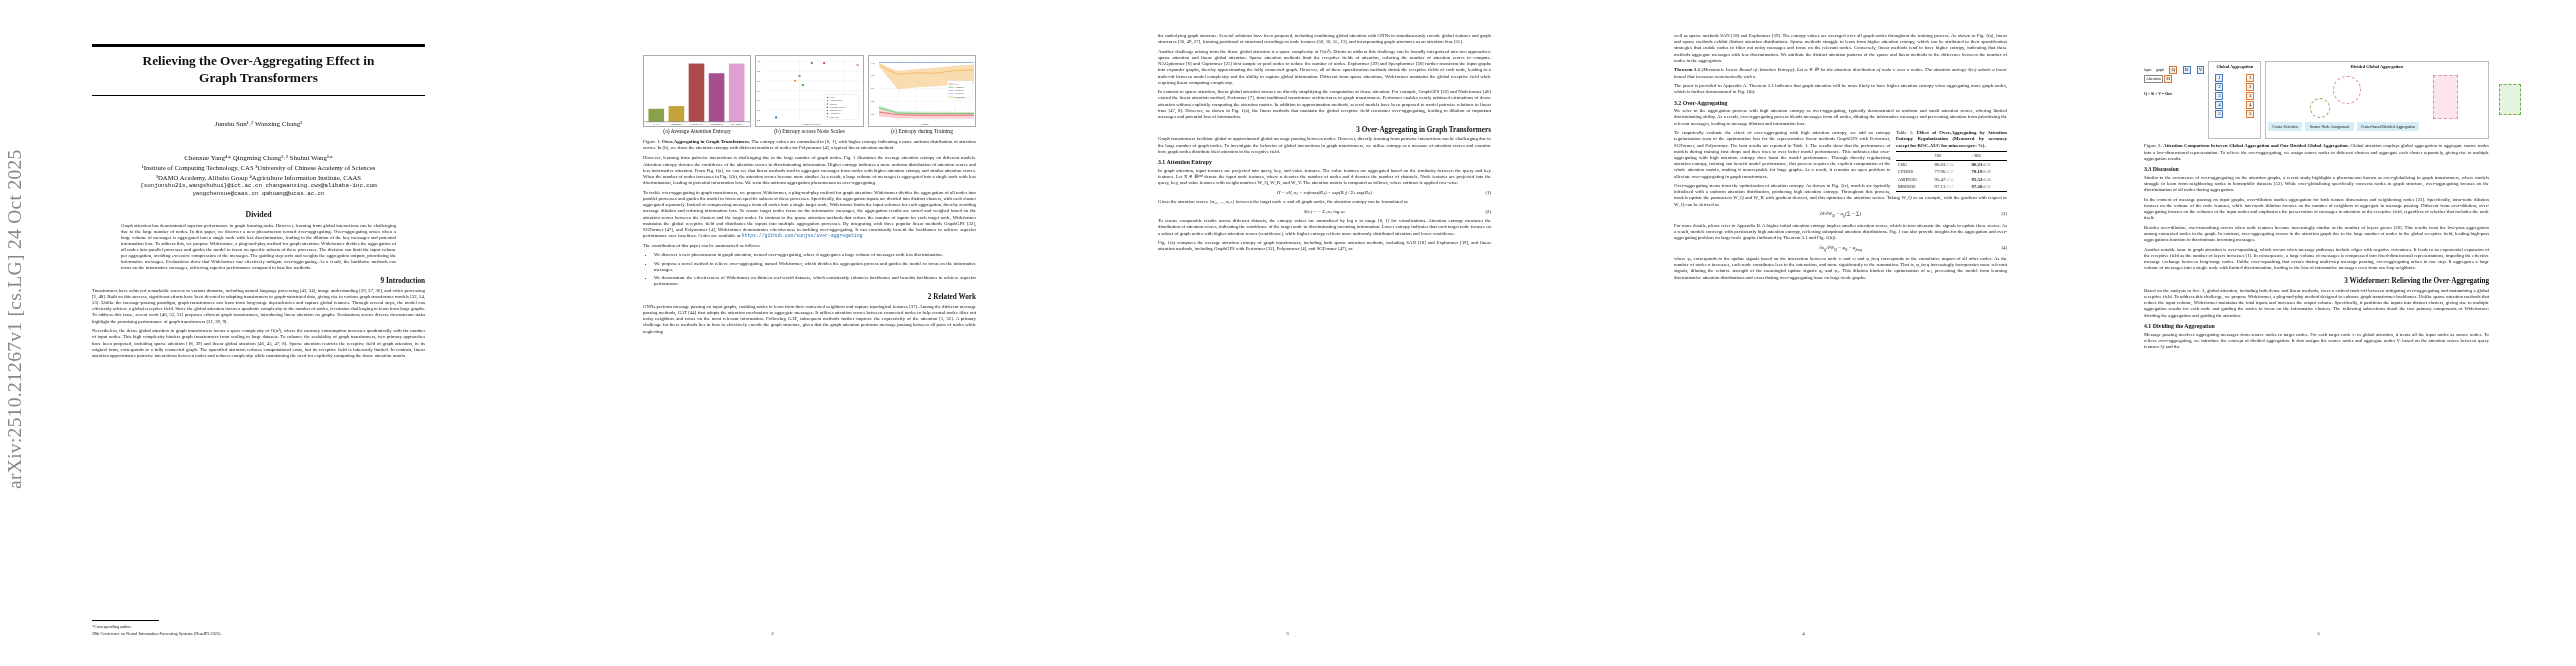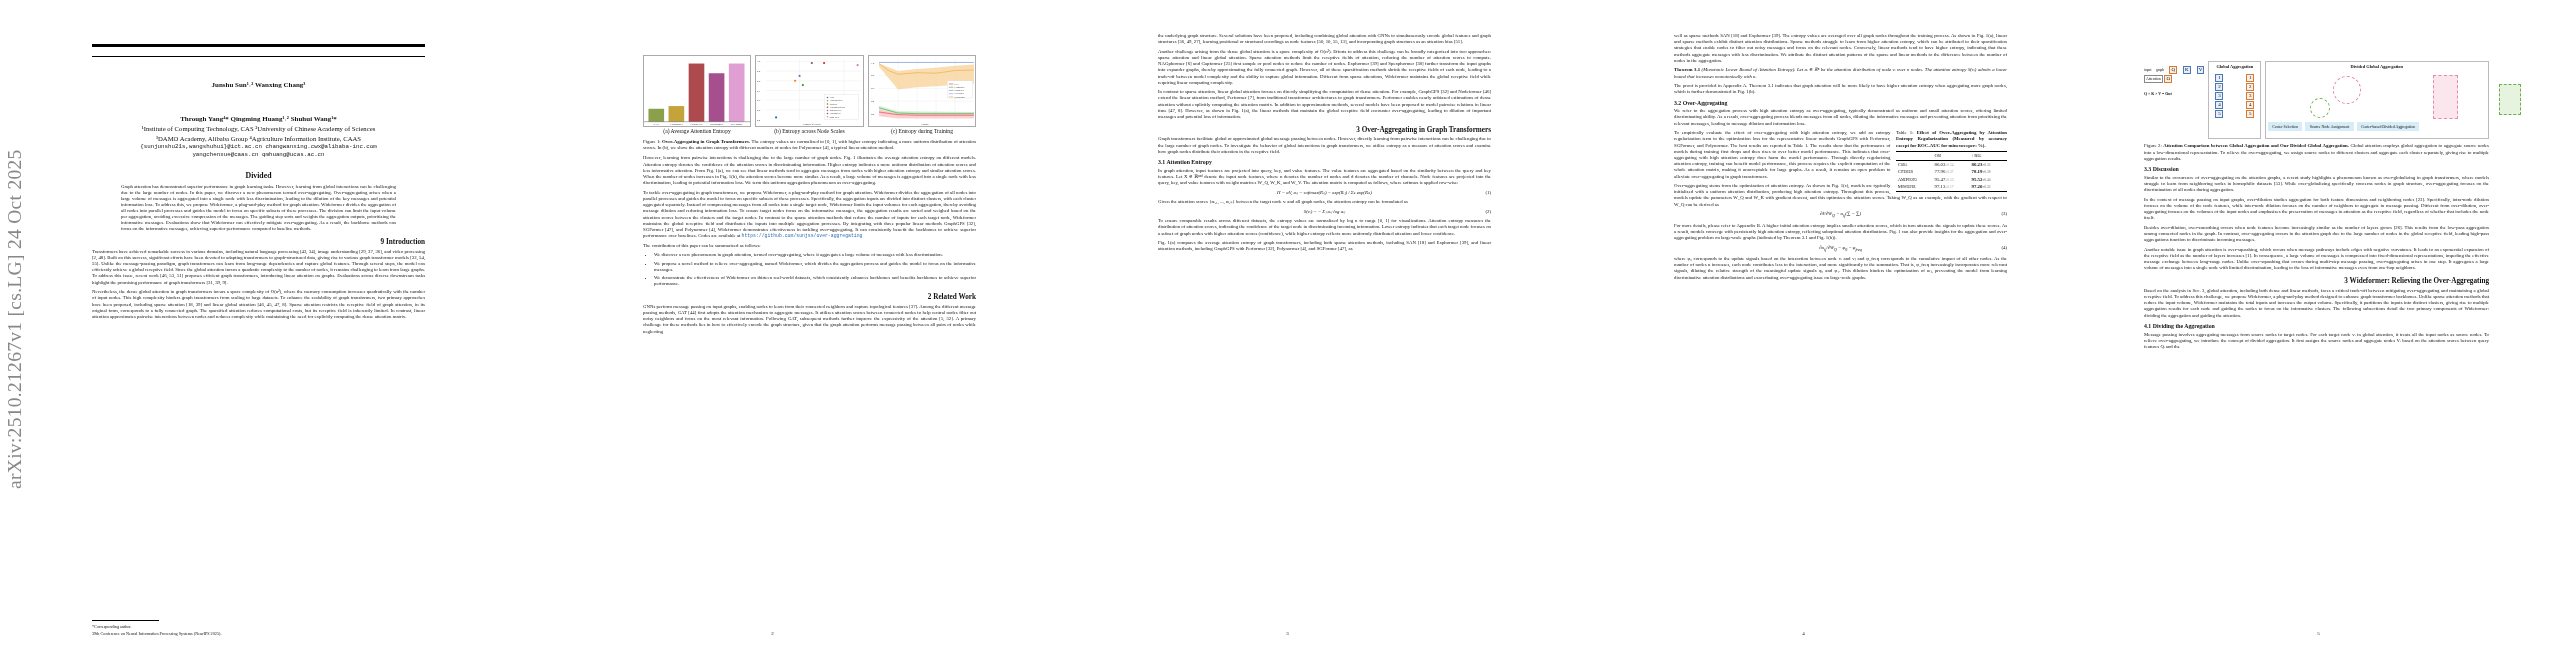--- a/index.html
+++ b/index.html
@@ -8,21 +8,21 @@
   .page { position: absolute; top: 0; height: 667px; width: 515px; }
   .p1 { left: 0; } .p2 { left: 515px; } .p3 { left: 1030px; } .p4 { left: 1546px; } .p5 { left: 2061px; }
   .arxiv { position: absolute; left: 4.4px; top: 156px; width: 22px; height: 333px; }
   .arxiv span { position: absolute; left: 0; top: 333px; transform: rotate(-90deg); transform-origin: 0 0; white-space: nowrap; font-size: 19.5px; color: #888; letter-spacing: 0.3px; }
   .body { position: absolute; left: 92px; width: 333px; top: 22px; font-size: 4.8px; line-height: 6.2px; text-align: justify; }
   .p2 .body, .p3 .body, .p4 .body, .p5 .body { left: 128px; width: 333px; }
   .rule-thick { height: 3.3px; background: #000; margin-top: 22px; width: 333px; }
   .rule-thin { height: 1.1px; background: #000; width: 333px; margin-top: 9px; }
   .title { font-weight: bold; font-size: 13.3px; line-height: 16.7px; text-align: center; margin-top: 5.6px; }
   .authors { text-align: center; margin-top: 20px; font-size: 6.7px; line-height: 9.4px; }
-  .authors .names { font-weight: bold; font-size: 7px; margin-top: 24px; }
+  .authors .names { font-weight: normal; font-size: 7px; margin-top: 24px; }
   .authors .mono { font-family: "Liberation Mono", monospace; font-size: 5.8px; line-height: 7.8px; }
   .abstract-h { text-align: center; font-weight: bold; font-size: 7.8px; margin-top: 14.5px; margin-bottom: 4.4px; }
   .abstract { margin: 0 29px; font-size: 4.8px; line-height: 6.1px; }
   h2 { font-size: 7.2px; font-weight: bold; margin: 6.7px 0 3.3px; text-align: right; }
   h3 { font-size: 5.8px; font-weight: bold; margin: 4.4px 0 2.2px; text-align: left; }
   p { margin-bottom: 3.3px; }
   .cite { color: #2a6fb0; }
   .footer { position: absolute; bottom: 31px; left: 92px; font-size: 4.2px; }
   .footnote-rule { position: absolute; bottom: 46px; left: 92px; width: 67px; height: 0.6px; background: #000; }
   .footnote { position: absolute; bottom: 38px; left: 92px; font-size: 4.2px; }
@@ -55,24 +55,28 @@
 </style>
 </head>
 <body>
 
 <div class="page p1">
   <div class="arxiv">
       <span>arXiv:2510.21267v1  [cs.LG]  24 Oct 2025</span>
     </div>
   <div class="body">
     <div class="rule-thick"></div>
+    <div class="title">
+      <div>Relieving the Over-Aggregating Effect in</div>
+      <div>Graph Transformers</div>
+    </div>
     <div class="rule-thin"></div>
     <div class="authors">
       <div class="names">Junshu Sun¹˒²     Wanxing Chang³</div>
-      <div class="names">Through Yang⁴*     Qingming Huang¹˒²     Shuhui Wang¹*</div>
+      <div class="names">Chenxue Yang⁴*     Qingming Chang³˒²     Shuhui Wang¹*</div>
       <div>¹Institute of Computing Technology, CAS    ²University of Chinese Academy of Sciences</div>
       <div>³DAMO Academy, Alibaba Group    ⁴Agriculture Information Institute, CAAS</div>
       <div class="mono">{sunjunshu21s,wangshuhui}@ict.ac.cn   changwanxing.cwx@alibaba-inc.com</div>
       <div class="mono">yangchenxue@caas.cn  qmhuang@ucas.ac.cn</div>
     </div>
     <div class="abstract-h">Divided</div>
     <div class="abstract">Graph attention has demonstrated superior performance in graph learning tasks. However, learning from global interactions can be challenging due to the large number of nodes. In this paper, we discover a new phenomenon termed over-aggregating. Over-aggregating arises when a large volume of messages is aggregated into a single node with less discrimination, leading to the dilution of the key messages and potential information loss. To address this, we propose Wideformer, a plug-and-play method for graph attention. Wideformer divides the aggregation of all nodes into parallel processes and guides the model to focus on specific subsets of these processes. The division can limit the input volume per aggregation, avoiding excessive compression of the messages. The guiding step sorts and weights the aggregation outputs, prioritizing the informative messages. Evaluations show that Wideformer can effectively mitigate over-aggregating. As a result, the backbone methods can focus on the informative messages, achieving superior performance compared to baseline methods.</div>
     <h2>9   Introduction</h2>
     <p>Transformers have achieved remarkable success in various domains, including natural language processing [43, 34], image understanding [29, 37, 36], and video processing [2, 48]. Built on this success, significant efforts have been devoted to adapting transformers to graph-structured data, giving rise to various graph transformer models [32, 54, 55]. Unlike the message-passing paradigm, graph transformers can learn from long-range dependencies and capture global features. Through several steps, the model can efficiently achieve a global receptive field. Since the global attention incurs a quadratic complexity to the number of nodes, it remains challenging to learn from large graphs. To address this issue, recent work [46, 53, 51] proposes efficient graph transformers, introducing linear attention on graphs. Evaluations across diverse downstream tasks highlight the promising performance of graph transformers [31, 39, 9].</p>
     <p>Nevertheless, the dense global attention in graph transformers incurs a space complexity of O(n²), where the memory consumption increases quadratically with the number of input nodes. This high complexity hinders graph transformers from scaling to large datasets. To enhance the scalability of graph transformers, two primary approaches have been proposed, including sparse attention [18, 39] and linear global attention [46, 45, 47, 8]. Sparse attention restricts the receptive field of graph attention, in its original form, corresponds to a fully connected graph. The sparsified attention reduces computational costs, but its receptive field is inherently limited. In contrast, linear attention approximates pairwise interactions between nodes and reduces complexity while maintaining the need for explicitly computing the dense attention matrix.</p>

